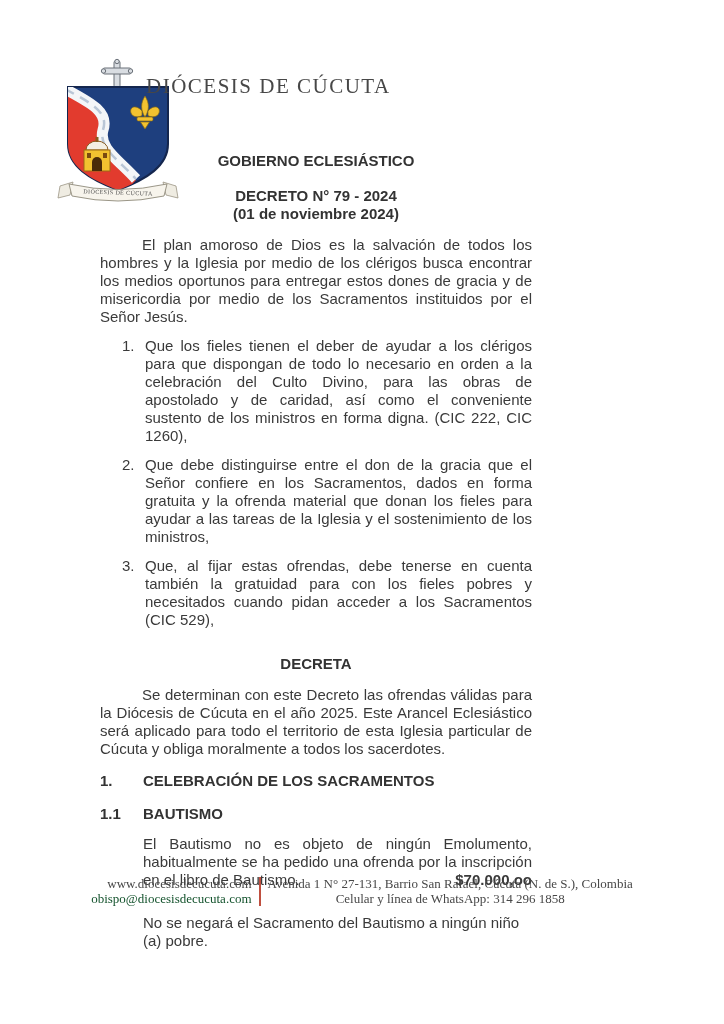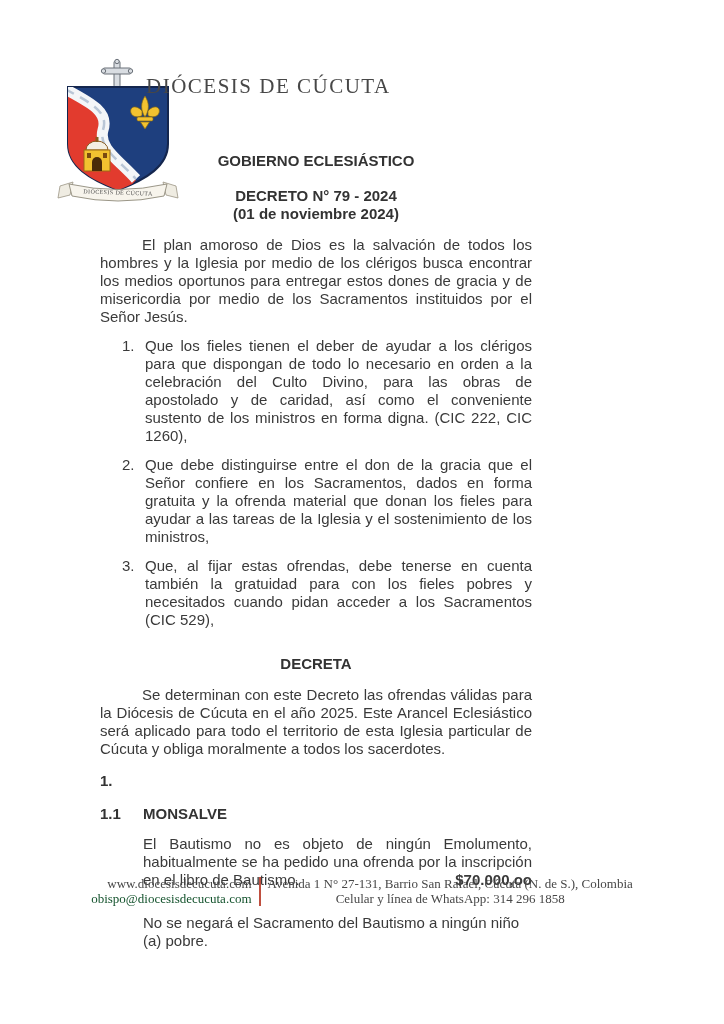--- a/index.html
+++ b/index.html
@@ -209,25 +209,26 @@
       <span class="num">3.</span>
       <span class="txt">Que, al fijar estas ofrendas, debe tenerse en cuenta también la gratuidad para con los fieles pobres y necesitados cuando pidan acceder a los Sacramentos (CIC 529),</span>
     </div>
 
     <div class="c-head h-decreta">DECRETA</div>
 
     <p class="para">Se determinan con este Decreto las ofrendas válidas para la Diócesis de Cúcuta en el año 2025. Este Arancel Eclesiástico será aplicado para todo el territorio de esta Iglesia particular de Cúcuta y obliga moralmente a todos los sacerdotes.</p>
 
     <div class="section-heading sec-1">
       <span class="num">1.</span>
+      <span>CELEBRACIÓN DE LOS SACRAMENTOS</span>
     </div>
 
     <div class="section-heading sec-11">
       <span class="num">1.1</span>
-      <span>MONSALVE</span>
+      <span>BAUTISMO</span>
     </div>
 
     <div class="fee-para indent-block">
       <span class="fee-text">El Bautismo no es objeto de ningún Emolumento, habitualmente se ha pedido una ofrenda por la inscripción en el libro de Bautismo.</span>
       <span class="fee-amount">$70.000,oo</span>
     </div>
 
     <p class="note-para indent-block">No se negará el Sacramento del Bautismo a ningún niño (a) pobre.</p>
 
   </div>

